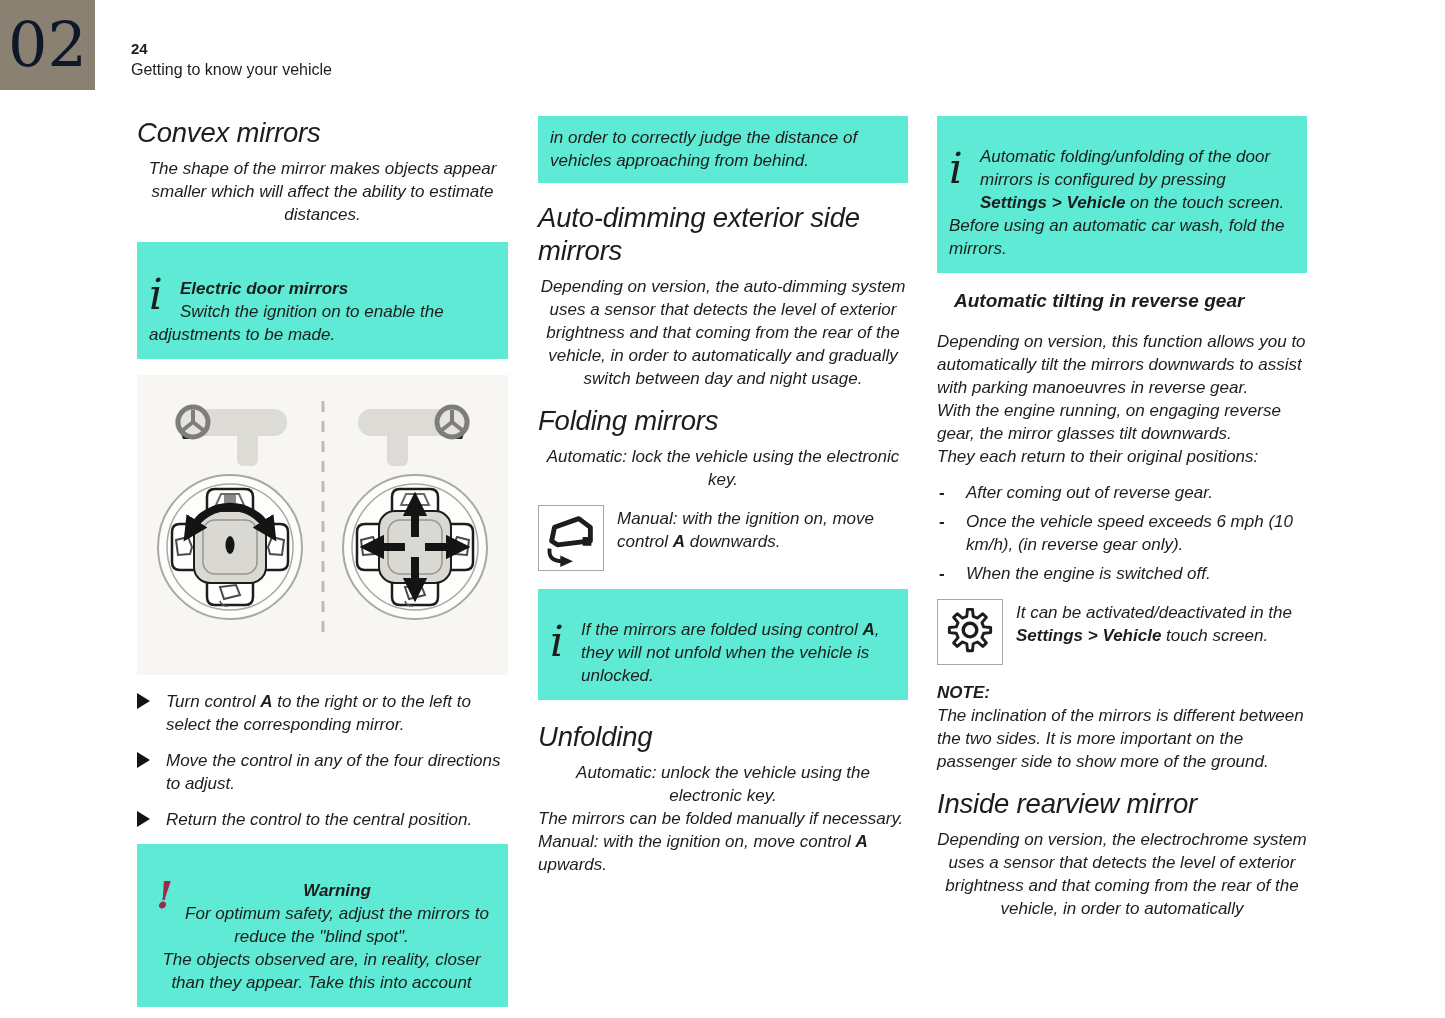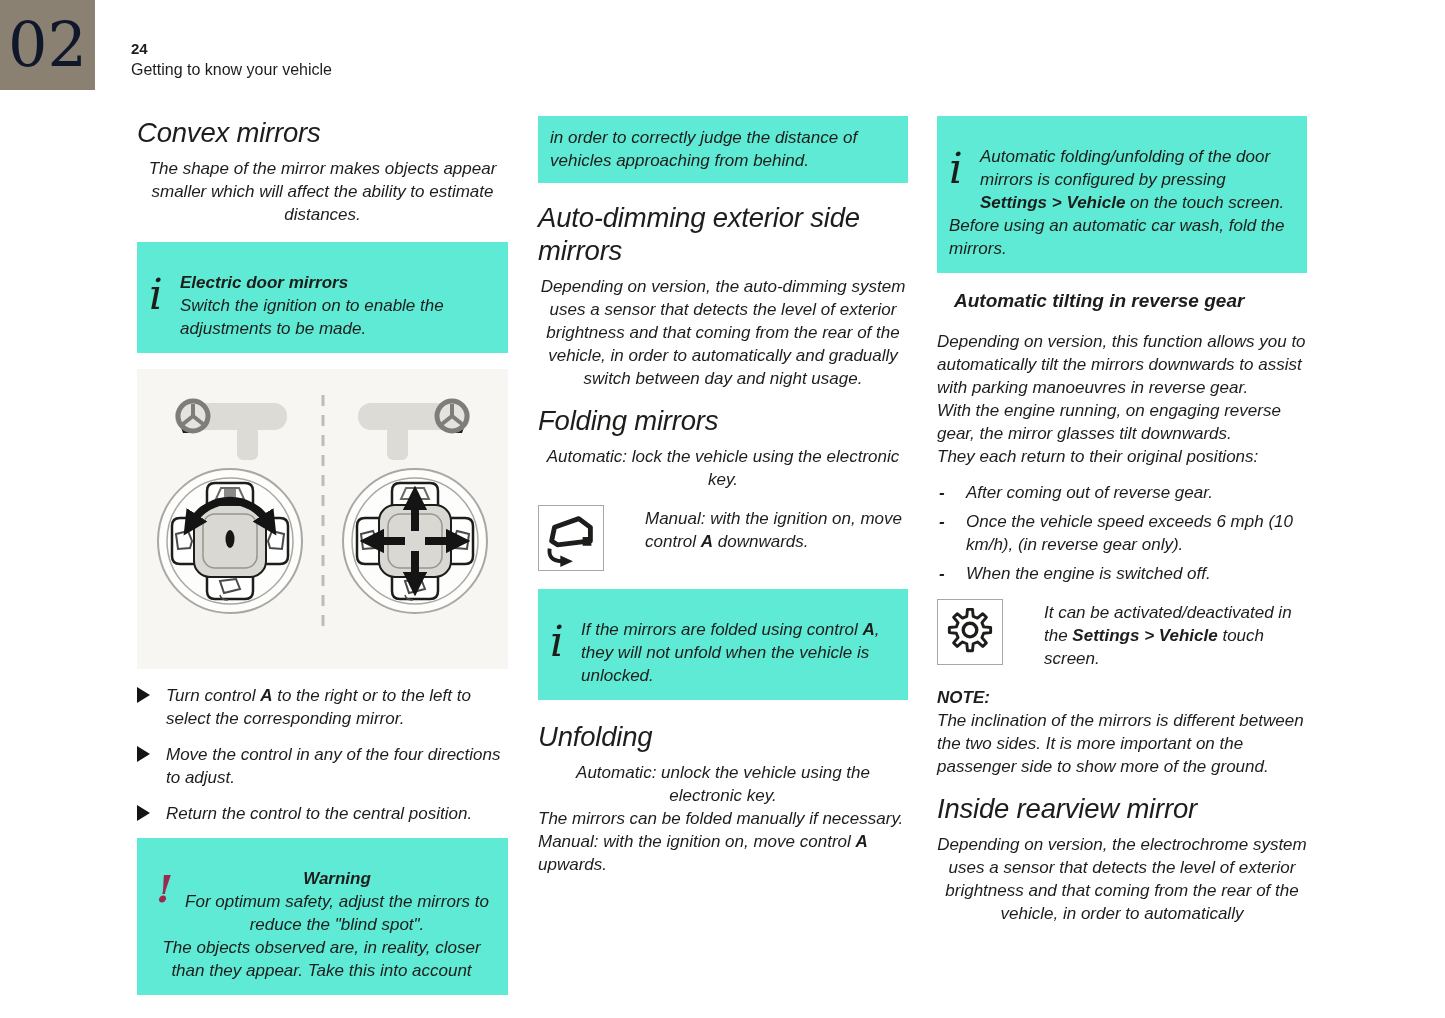--- a/index.html
+++ b/index.html
@@ -37,41 +37,41 @@
   .mt6{margin-top:6px;} .mt8{margin-top:8px;text-align:center;} .mt14{margin-top:14px;} .mt16{margin-top:16px;}
   .mt18{margin-top:18px;} .mt20{margin-top:20px;}
 
   
   .box { background:#5eead4; padding:29px 14px 13px 12px; overflow:hidden; }
   .box-icon {
     float:left; width:31px; height:50px;
     font-family:"DejaVu Serif", serif; font-size:43px; line-height:47px;
   }
   .box-icon.warn { color:#9b2b4b; font-weight:700; font-size:38px; line-height:44px; }
-  .box-title { display:block; font-weight:700; }
+  .box-title { display:block; font-weight:700;margin-top:6px; }
 
   
   .figure { margin-top:16px; background:#f7f6f3; font-size:0; }
 
   
   .arrow-list { list-style:none; margin:15px 4px 0 0; padding:0; }
   .arrow-list li { position:relative; padding-left:29px; margin-bottom:13px; }
   .tri {
     position:absolute; left:0; top:3px; width:0; height:0;
     border-left:13px solid #141414;
     border-top:8px solid transparent; border-bottom:8px solid transparent;
   }
 
   
   .dash-list { list-style:none; margin:13px 0 0 0; padding:0; }
   .dash-list li { position:relative; padding-left:29px; margin-bottom:6px; }
   .dash-list .dash { position:absolute; left:2px; top:0; font-weight:700; }
 
   
-  .icon-row { display:flex; margin-top:14px;gap:28px; }
+  .icon-row { display:flex; margin-top:14px; }
   .icon-box {
     width:66px; height:66px; flex:none; margin-right:13px;
     border:1px solid #a9a7a2; background:#fff;
   }
   .icon-row .txt { padding-top:2px; }
 </style>
 </head>
 <body>
 
 <div class="page">

